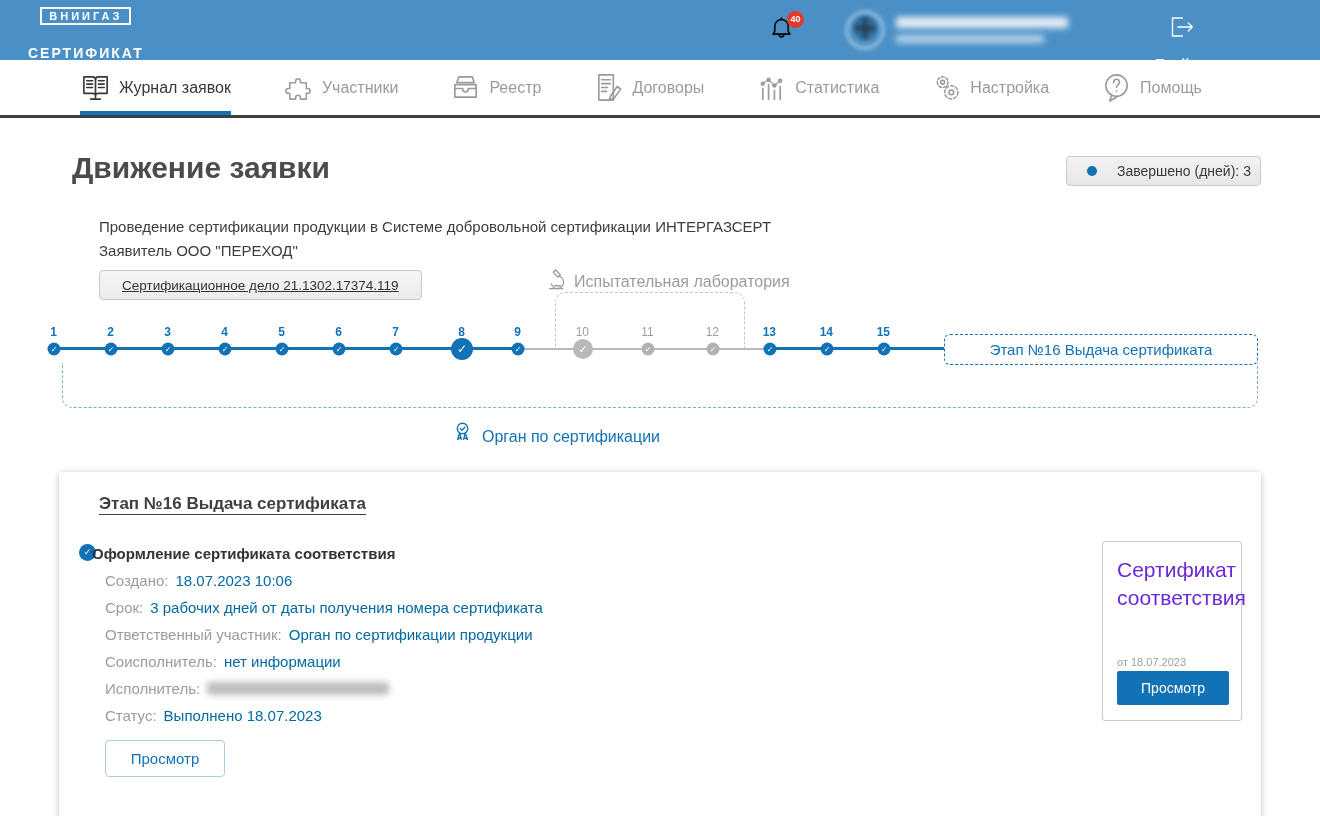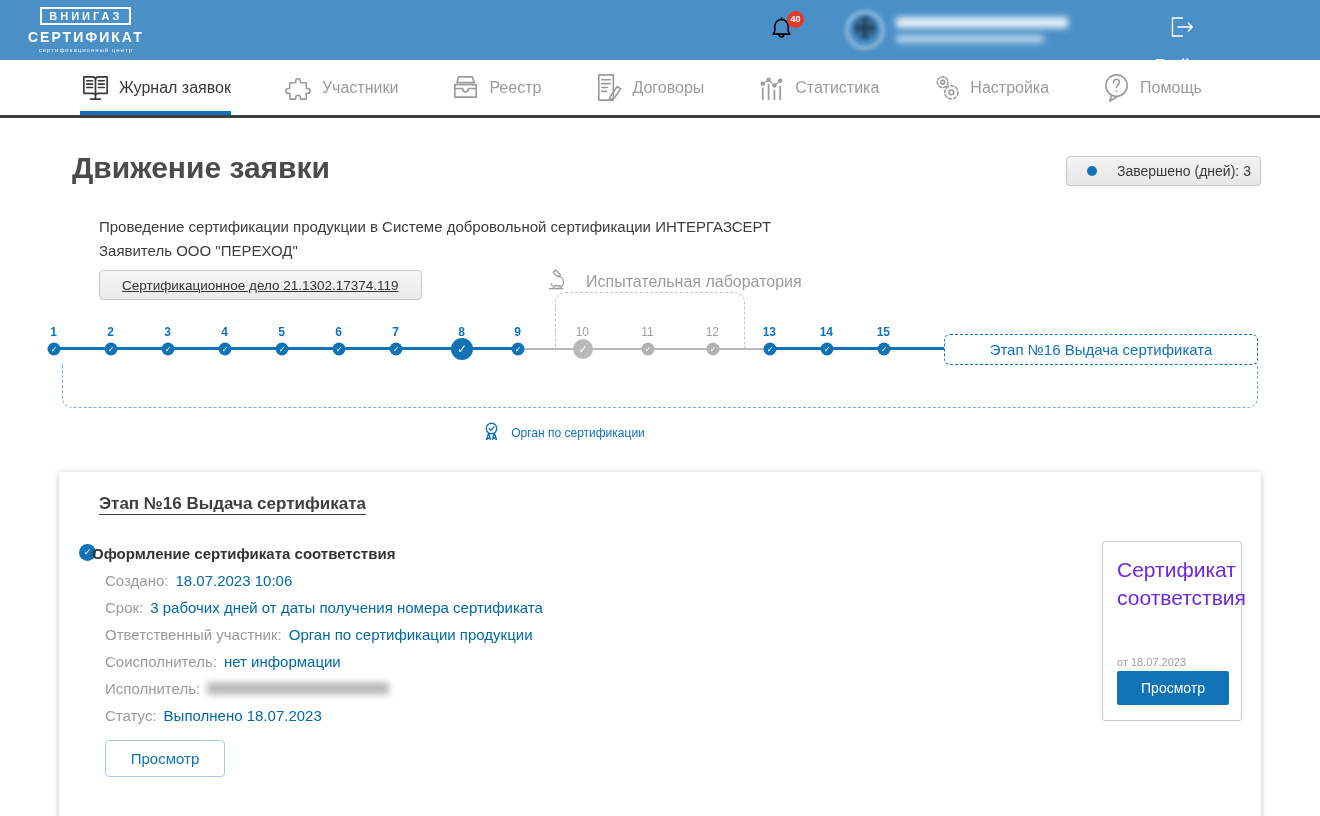--- a/index.html
+++ b/index.html
@@ -6,21 +6,21 @@
     --accent:#1272b6; --header-bg:#4a90c7; --gray-step:#aeaeae; --label-gray:#9b9b9b;
     --text-dark:#3c3c3c; --badge-red:#e23b2e;
   }
   *{margin:0;padding:0;box-sizing:border-box;}
   html,body{width:1320px;height:816px;overflow:hidden;background:#fff;
     font-family:"Liberation Sans","DejaVu Sans",sans-serif;}
   
   .hdr{position:relative;width:100%;height:60px;background:var(--header-bg);}
   .logo{position:absolute;left:28px;top:6px;color:#fff;text-align:center;}
   .logo .l1{display:inline-block;border:2px solid #fff;padding:1px 7px;font-size:11px;font-weight:700;letter-spacing:3px;}
-  .logo .l2{font-size:14px;font-weight:700;letter-spacing:2px;margin-top:4px;}
+  .logo .l2{font-size:14px;font-weight:700;letter-spacing:2px;margin-top:20px;}
   .logo .l3{font-size:6px;letter-spacing:1px;margin-top:2px;opacity:.9;}
   .bell{position:absolute;left:768px;top:15px;width:32px;height:32px;cursor:pointer;}
   .bell .badge{position:absolute;right:-4px;top:-4px;min-width:17px;height:17px;border-radius:9px;
     background:var(--badge-red);color:#fff;font-size:9px;font-weight:700;line-height:17px;text-align:center;padding:0 2px;}
   .user{position:absolute;left:846px;top:11px;display:flex;align-items:center;gap:12px;}
   .avatar{width:38px;height:38px;border-radius:50%;border:2px solid rgba(255,255,255,.7);
     display:flex;align-items:center;justify-content:center;filter:blur(2px);}
   .ublur{filter:blur(3px);background:rgba(255,255,255,.85);border-radius:2px;}
   .ublur.n1{width:172px;height:11px;}
   .ublur.n2{width:148px;height:8px;margin-top:7px;opacity:.7;}
@@ -38,28 +38,28 @@
   .main{position:relative;width:1112px;height:696px;background:#fff;}
   .page-title{position:absolute;left:72px;top:33px;font-size:30px;font-weight:700;color:#4b4b4b;}
   .status-badge{position:absolute;left:1066px;top:38px;width:195px;height:30px;border:1px solid #c9c9c9;
     border-radius:4px;background:linear-gradient(#f3f3f3,#e7e7e7);display:flex;align-items:center;gap:20px;
     padding-left:20px;font-size:14px;color:#3a3a3a;}
   .status-badge .dot{width:10px;height:10px;border-radius:50%;background:var(--accent);}
   .desc{position:absolute;left:99px;font-size:15px;color:#3c3c3c;}
   .case-btn{position:absolute;left:99px;top:152px;height:30px;padding:0 22px;border:1px solid #c9c9c9;
     border-radius:4px;background:linear-gradient(#f6f6f6,#ebebeb);font-size:13.5px;color:#333;
     text-decoration:underline;cursor:pointer;display:flex;align-items:center;}
-  .lab-label{position:absolute;left:547px;top:150px;display:flex;align-items:center;gap:16px;
+  .lab-label{position:absolute;left:547px;top:150px;display:flex;align-items:center;gap:4px;
     color:#9c9c9c;font-size:16px;}
   .lab-zone{position:absolute;left:555px;top:174px;width:190px;height:57px;
     border:1px dashed #c3c3c3;border-bottom:none;border-radius:10px 10px 0 0;}
   .org-zone{position:absolute;left:62px;top:245px;width:1196px;height:45px;
     border:1px dashed #79add9;border-top:none;border-radius:0 0 10px 10px;}
   .org-label{position:absolute;left:0;top:303px;width:100%;display:flex;justify-content:center;
-    align-items:center;gap:9px;color:var(--accent);font-size:12px;margin-left:7px;}
+    align-items:flex-end;gap:9px;color:var(--accent);font-size:16px;}
   .stage16-chip{position:absolute;left:944px;top:216px;width:314px;height:31px;border:1px dashed var(--accent);
     border-radius:6px;background:#fff;color:var(--accent);font-size:15px;display:flex;align-items:center;
     justify-content:center;cursor:pointer;}
   .tl-seg{position:absolute;top:229px;height:3px;background:var(--accent);}
   .tl-seg.gray{top:230px;height:2px;background:#b9b9b9;}
   .tl-num{position:absolute;top:207px;transform:translateX(-55%);font-size:12px;font-weight:700;color:var(--accent);}
   .tl-num.gray{color:#9e9e9e;font-weight:400;}
   .tl-dot{position:absolute;top:231px;transform:translate(-50%,-50%);width:13px;height:13px;border-radius:50%;
     background:var(--accent);color:#fff;font-size:8px;line-height:13px;text-align:center;cursor:pointer;}
   .tl-dot.done-current{width:22px;height:22px;font-size:12px;line-height:22px;}

